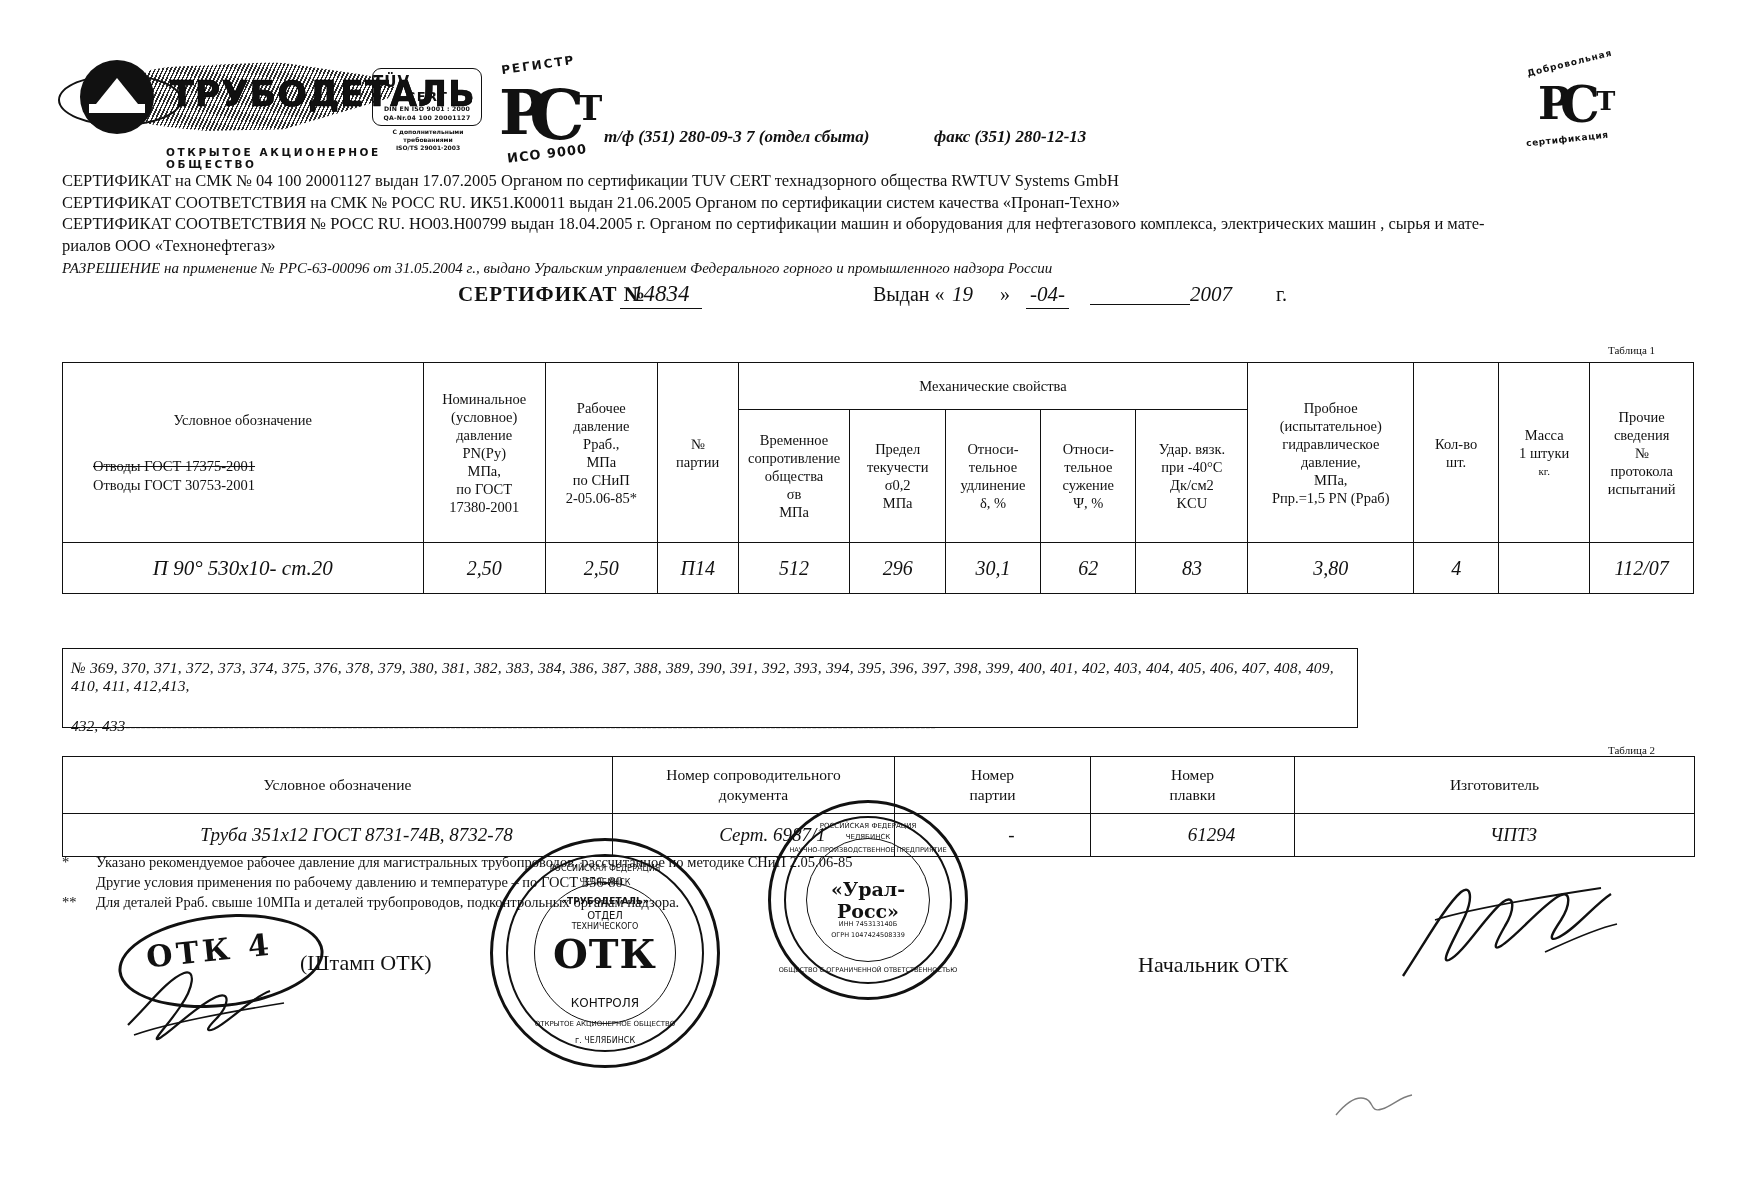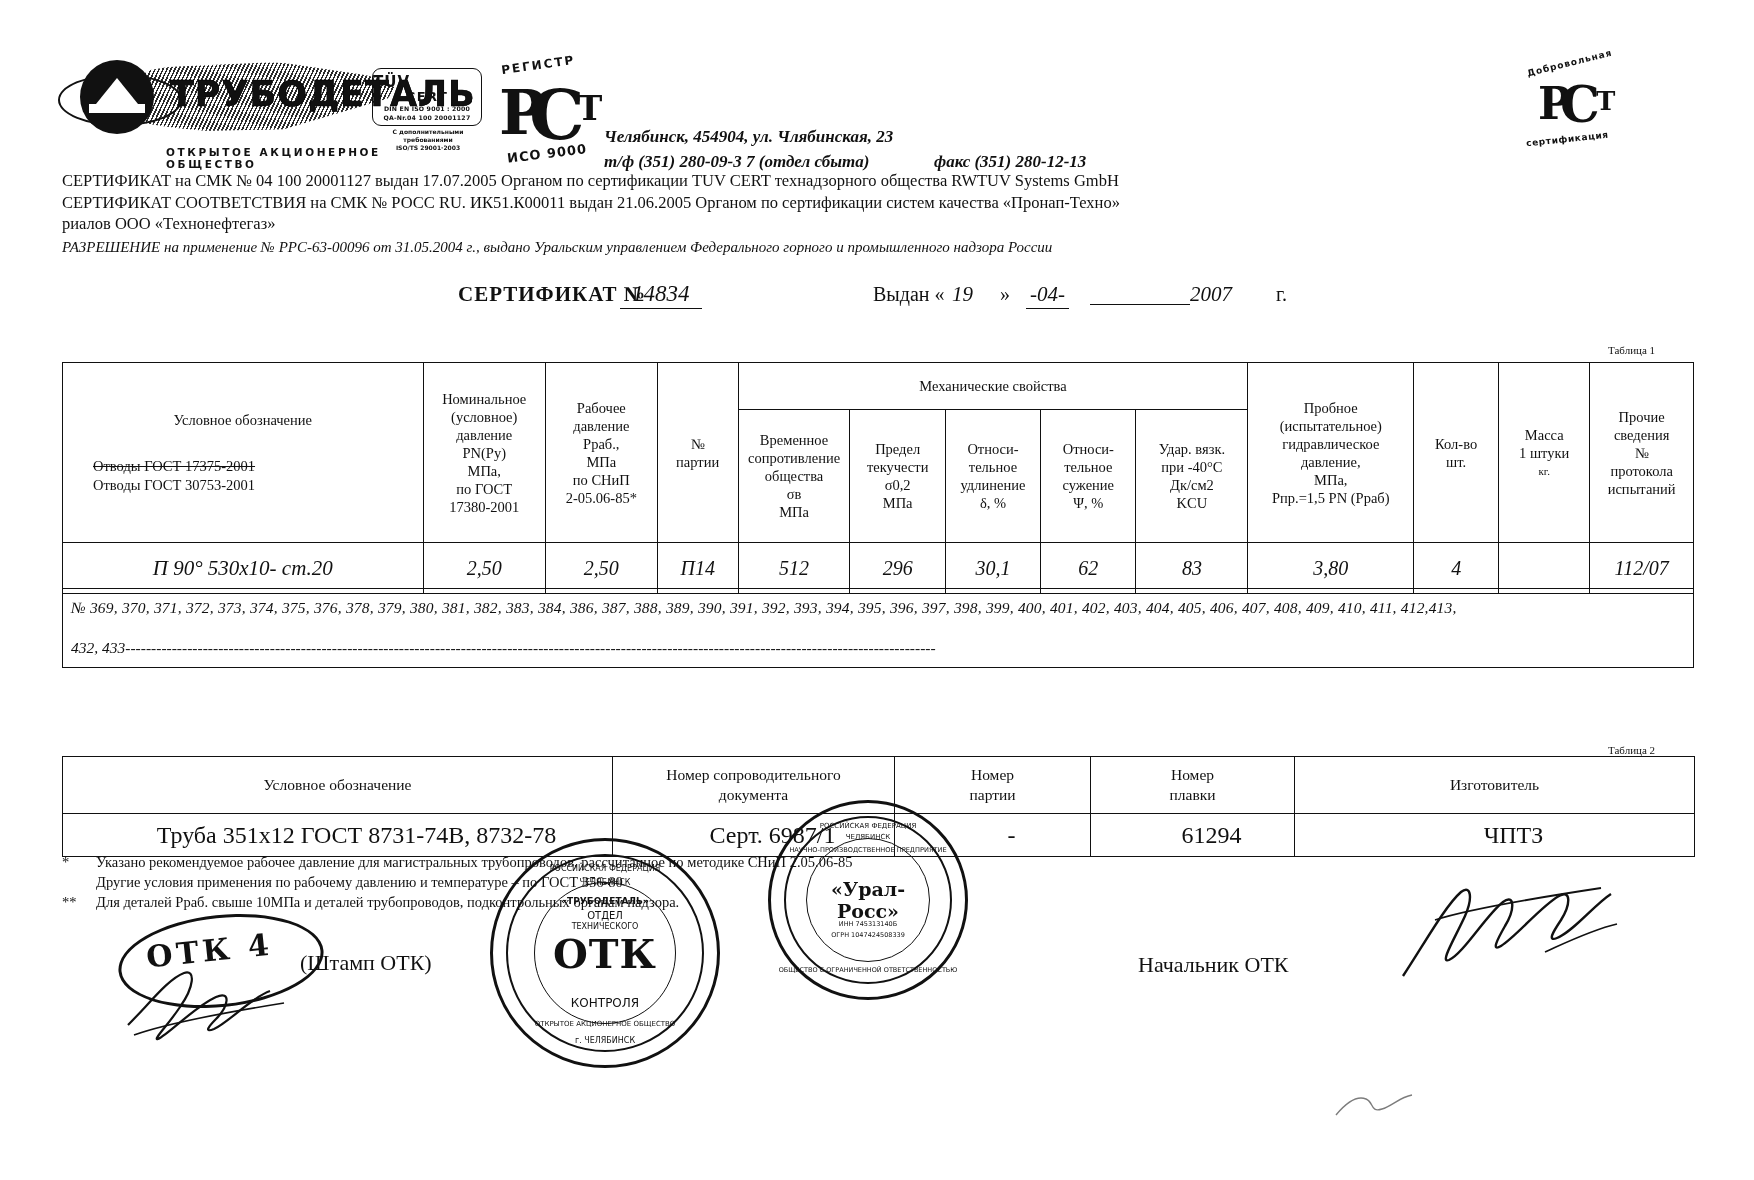--- a/index.html
+++ b/index.html
@@ -129,35 +129,35 @@
                font-weight:normal; font-size:14.5px; line-height:18px; padding:2px 2px;}
   table.main th.head-tall { height:175px; }
   table.main td.val { height:46px; font-style:italic; font-size:20px; }
   table.main td.val.lead { font-size:21px; }
   .strike { text-decoration:line-through; }
   .uslov-cell { text-align:center; }
   .uslov-cell .t1 { margin-bottom:28px; }
   .uslov-cell .t2 { text-align:left; padding-left:28px; line-height:19px;}
 
   
-  .parties { position:absolute; left:62px; top:588px; width:1632px; height:80px;
+  .parties { position:absolute; left:62px; top:648px; width:1296px; height:80px;
              border:1.4px solid #111; box-sizing:border-box; }
   .parties div { font-style:italic; font-size:15.5px; padding:0 8px; }
   .parties .p1 { padding-top:10px; letter-spacing:.2px;}
   .parties .p2 { padding-top:22px; }
 
   
   .sf-title { position:absolute; left:0; top:726px; width:1754px; text-align:center;
               font-weight:bold; font-size:18px; letter-spacing:.5px;}
   table.semi { position:absolute; left:62px; top:756px; width:1632px;
                border-collapse:collapse; table-layout:fixed;}
   table.semi th, table.semi td { border:1.4px solid #111; text-align:center; vertical-align:middle;
                font-weight:normal; font-size:15.5px; line-height:20px; padding:4px 2px;}
   table.semi th { height:48px; }
-  table.semi td { height:34px; font-size:24px;padding-left:40px;}
+  table.semi td { height:34px; font-style:italic; font-size:19px;padding-left:40px;}
 
   
   .notes { position:absolute; left:62px; top:852px; width:1400px; font-size:14.5px; line-height:20px;}
   .notes .ln { display:flex; }
   .notes .mk { width:34px; flex:none; }
   .notes .tx { flex:1; }
 
   
   .otk-stamp { position:absolute; left:118px; top:915px; width:210px; height:120px; }
   .otk-ell { position:absolute; left:0; top:0; width:200px; height:86px; border:3px solid #111;
@@ -230,31 +230,31 @@
 
     <div class="dobro">
       <div class="dobro-arc1">Добровольная</div>
       <div class="dobro-p">Р</div>
       <div class="dobro-c">С</div>
       <div class="dobro-t">Т</div>
       <div class="dobro-arc2">сертификация</div>
     </div>
 
     <div class="addr">
-      <div>Челябинск, 454904, ул. Члябинская, 23</div>
       <div class="row2">
         <span class="ph">т/ф (351) 280-09-3 7 (отдел сбыта)</span>
         <span>факс (351) 280-12-13</span>
       </div>
     </div>
   </div>
 
   <div class="certlines">
     <div>СЕРТИФИКАТ на СМК № 04 100 20001127 выдан 17.07.2005 Органом по сертификации TUV CERT технадзорного общества RWTUV Systems GmbH</div>
     <div>СЕРТИФИКАТ СООТВЕТСТВИЯ на СМК № РОСС RU. ИК51.К00011 выдан 21.06.2005 Органом по сертификации систем качества «Пронап-Техно»</div>
+    <div>СЕРТИФИКАТ СООТВЕТСТВИЯ № РОСС RU. НО03.Н00799 выдан  18.04.2005 г. Органом по сертификации машин и оборудования для нефтегазового комплекса, электрических машин , сырья и мате-</div>
     <div>риалов ООО «Технонефтегаз»</div>
     <div class="razr">РАЗРЕШЕНИЕ на применение № РРС-63-00096 от 31.05.2004 г., выдано Уральским управлением Федерального горного и промышленного надзора России</div>
   </div>
 
   <div class="certno">
     <span class="lbl">СЕРТИФИКАТ №</span>
     <span class="num">14834</span>
     <span class="vyd">Выдан «</span>
     <span class="day">19</span>
     <span class="quote2">»</span>

